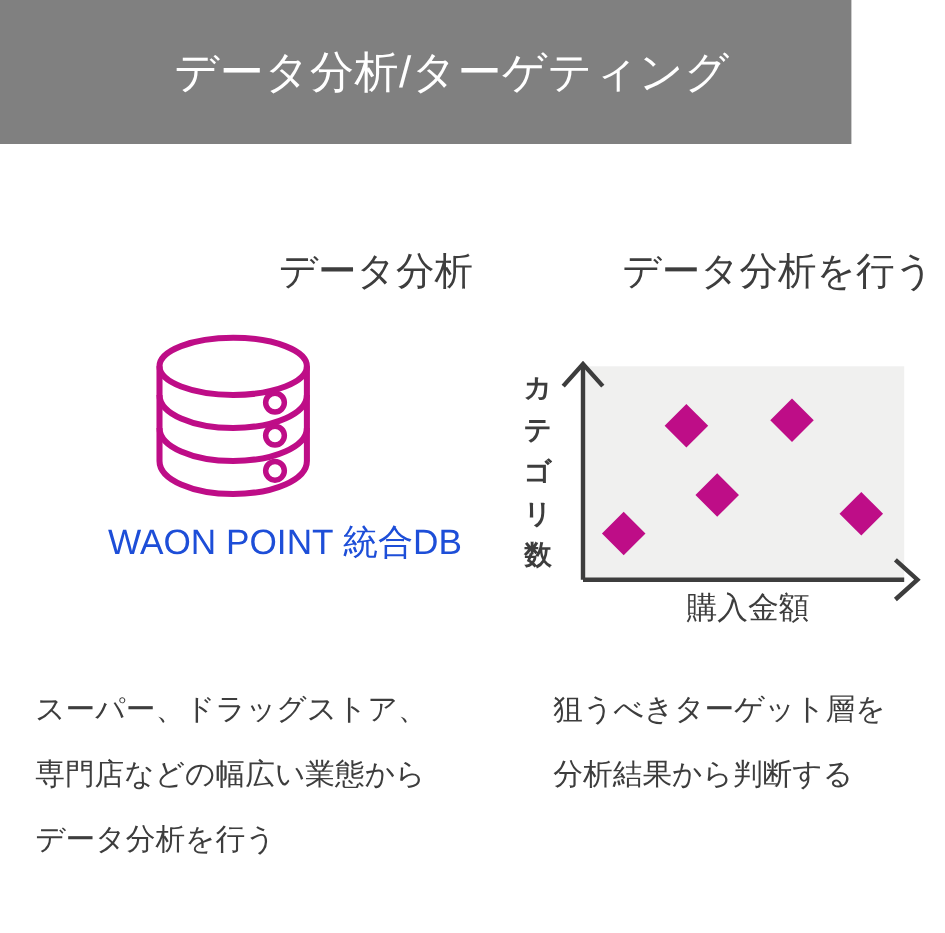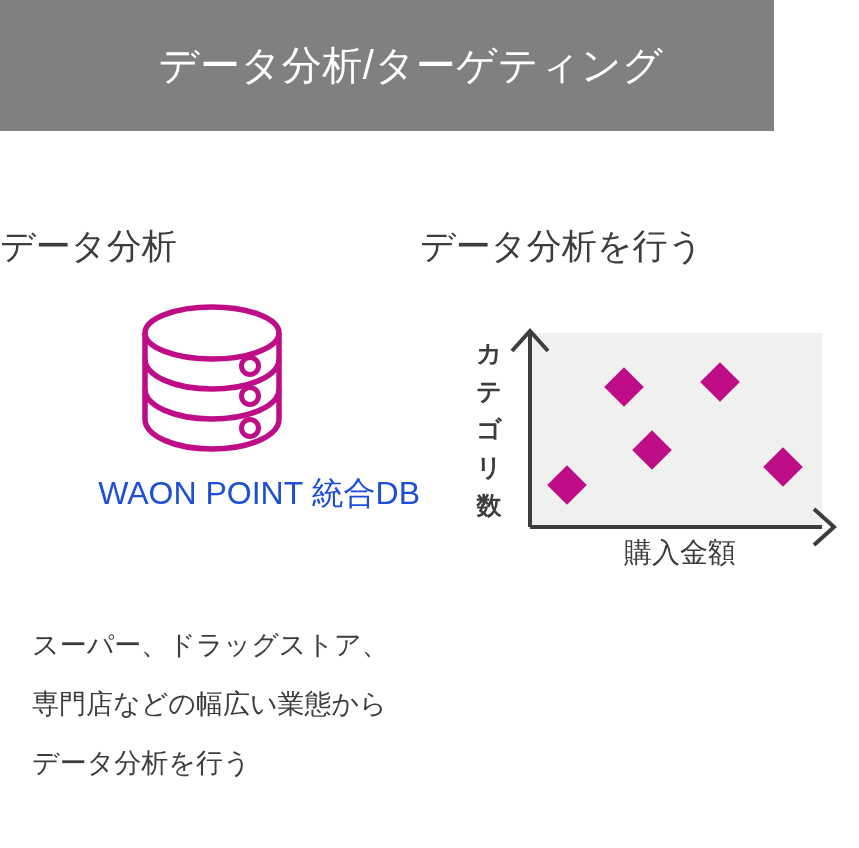--- a/index.html
+++ b/index.html
@@ -56,21 +56,21 @@
     position: absolute;
     top: 131px;
   }
   .col-left  { left: 0;    width: 430px; }
   .col-right { left: 430px; width: 429px; }
 
   .col-heading {
     position: absolute;
     top: 92px;
     width: 100%;
-    text-align: left;
+    text-align: right;
     color: #3d3d3d;
     font-size: 35px;
     font-weight: 400;
     white-space: nowrap;
   }
   .col-left .col-heading  { left: 0; }
   .col-right .col-heading { left: -10px; }
 
   
   .db-icon-wrap {
@@ -224,14 +224,18 @@
   </div>
 
   <div class="axis-label-x">購入金額</div>
 
   <div class="body-text body-left">
     <span class="line">スーパー、ドラッグストア、</span>
     <span class="line">専門店などの幅広い業態から</span>
     <span class="line">データ分析を行う</span>
   </div>
 
+  <div class="body-text body-right">
+    <span class="line">狙うべきターゲット層を</span>
+    <span class="line">分析結果から判断する</span>
+  </div>
 
 </div>
 
 </body></html>

